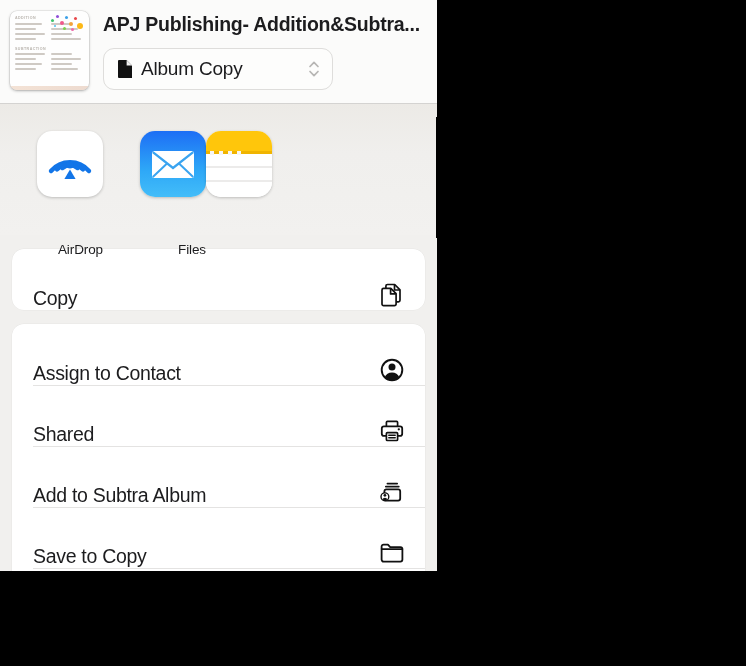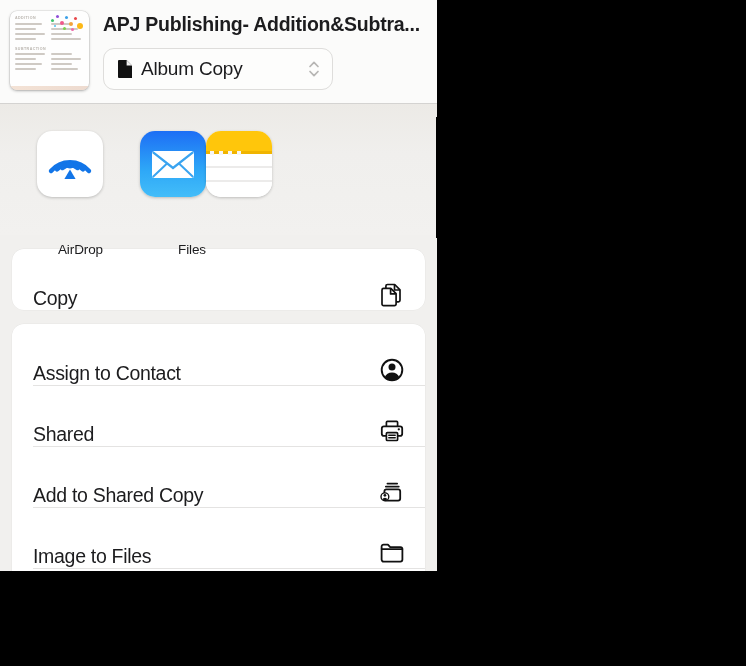--- a/index.html
+++ b/index.html
@@ -314,35 +314,35 @@
             <path d="M9.4 10.3V6.4a1 1 0 0 1 1-1h9.2a1 1 0 0 1 1 1v3.9" fill="none" stroke="#111" stroke-width="1.7" stroke-linejoin="round"></path>
             <rect x="4.8" y="10.3" width="20.4" height="9.6" rx="2.2" fill="none" stroke="#111" stroke-width="1.8"></rect>
             <rect x="9.4" y="16.6" width="11.2" height="7.9" rx="1" fill="#fff" stroke="#111" stroke-width="1.7"></rect>
             <path d="M11.8 19.3h6.4M11.8 21.8h6.4" stroke="#111" stroke-width="1.5" stroke-linecap="round"></path>
             <circle cx="21.8" cy="13.3" r="1.15" fill="#111"></circle>
           </svg>
         </span>
       </div>
 
       <div class="action-row">
-        <span class="action-label">Add to Shared Copy</span>
+        <span class="action-label">Add to Subtra Album</span>
         <span class="action-icon">
           <svg viewBox="0 0 30 30" width="30" height="30" aria-hidden="true">
             <path d="M10.4 6.6h9.8" stroke="#111" stroke-width="1.7" stroke-linecap="round"></path>
             <path d="M8.8 9.6h13" stroke="#111" stroke-width="1.7" stroke-linecap="round"></path>
             <rect x="7.4" y="12.4" width="15.8" height="11.2" rx="2" fill="#fff" stroke="#111" stroke-width="1.8"></rect>
             <circle cx="7.9" cy="19.8" r="3.9" fill="#fff" stroke="#111" stroke-width="1.4"></circle>
             <circle cx="7.9" cy="18.3" r="1.35" fill="#111"></circle>
             <path d="M5.3 22.3a2.9 2.9 0 0 1 5.2 0 3.9 3.9 0 0 1-5.2 0z" fill="#111"></path>
           </svg>
         </span>
       </div>
 
       <div class="action-row">
-        <span class="action-label">Image to Files</span>
+        <span class="action-label">Save to Copy</span>
         <span class="action-icon">
           <svg viewBox="0 0 30 30" width="30" height="30" aria-hidden="true">
             <path d="M4.6 11.2h20.8v10.4a2 2 0 0 1-2 2H6.6a2 2 0 0 1-2-2z" fill="none" stroke="#111" stroke-width="1.8" stroke-linejoin="round"></path>
             <path d="M4.6 11.2V8.6a2 2 0 0 1 2-2h4.3l2.3 2.6h10.2a2 2 0 0 1 2 2v0" fill="none" stroke="#111" stroke-width="1.8" stroke-linejoin="round"></path>
           </svg>
         </span>
       </div>
 
       <div class="action-row">
         <span class="action-label">Add T</span>

